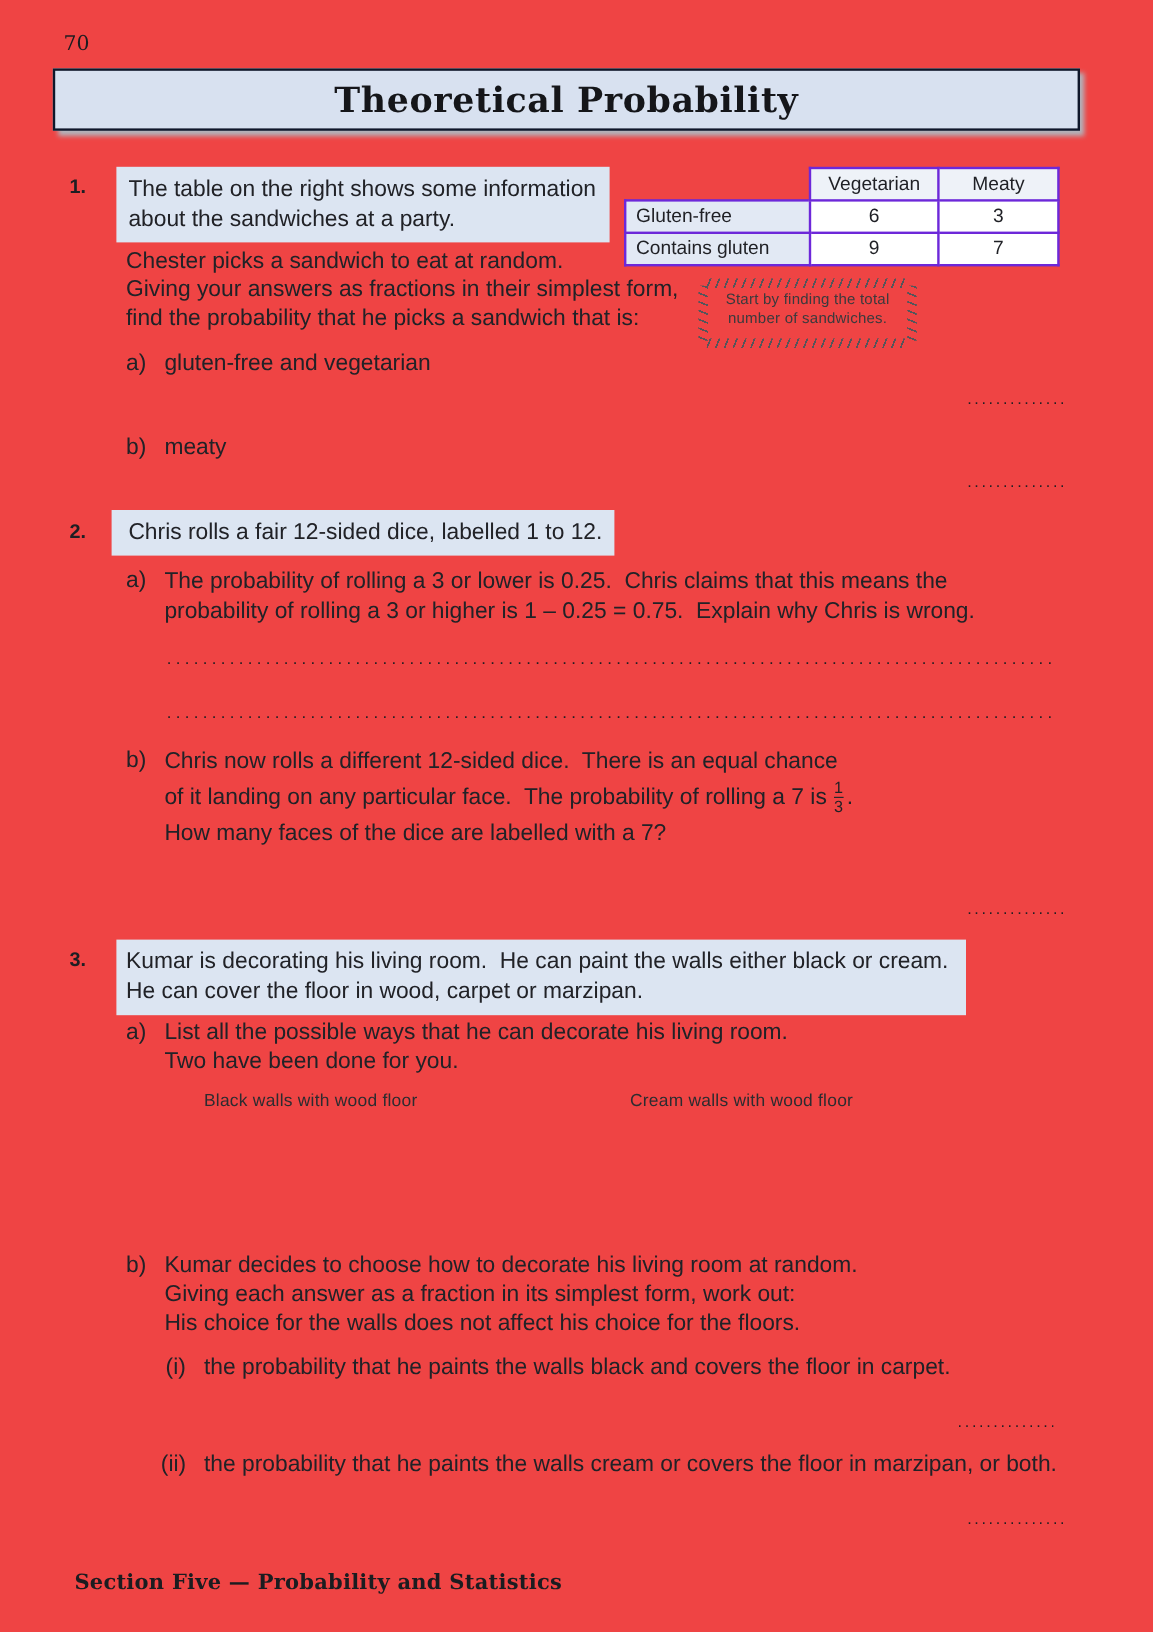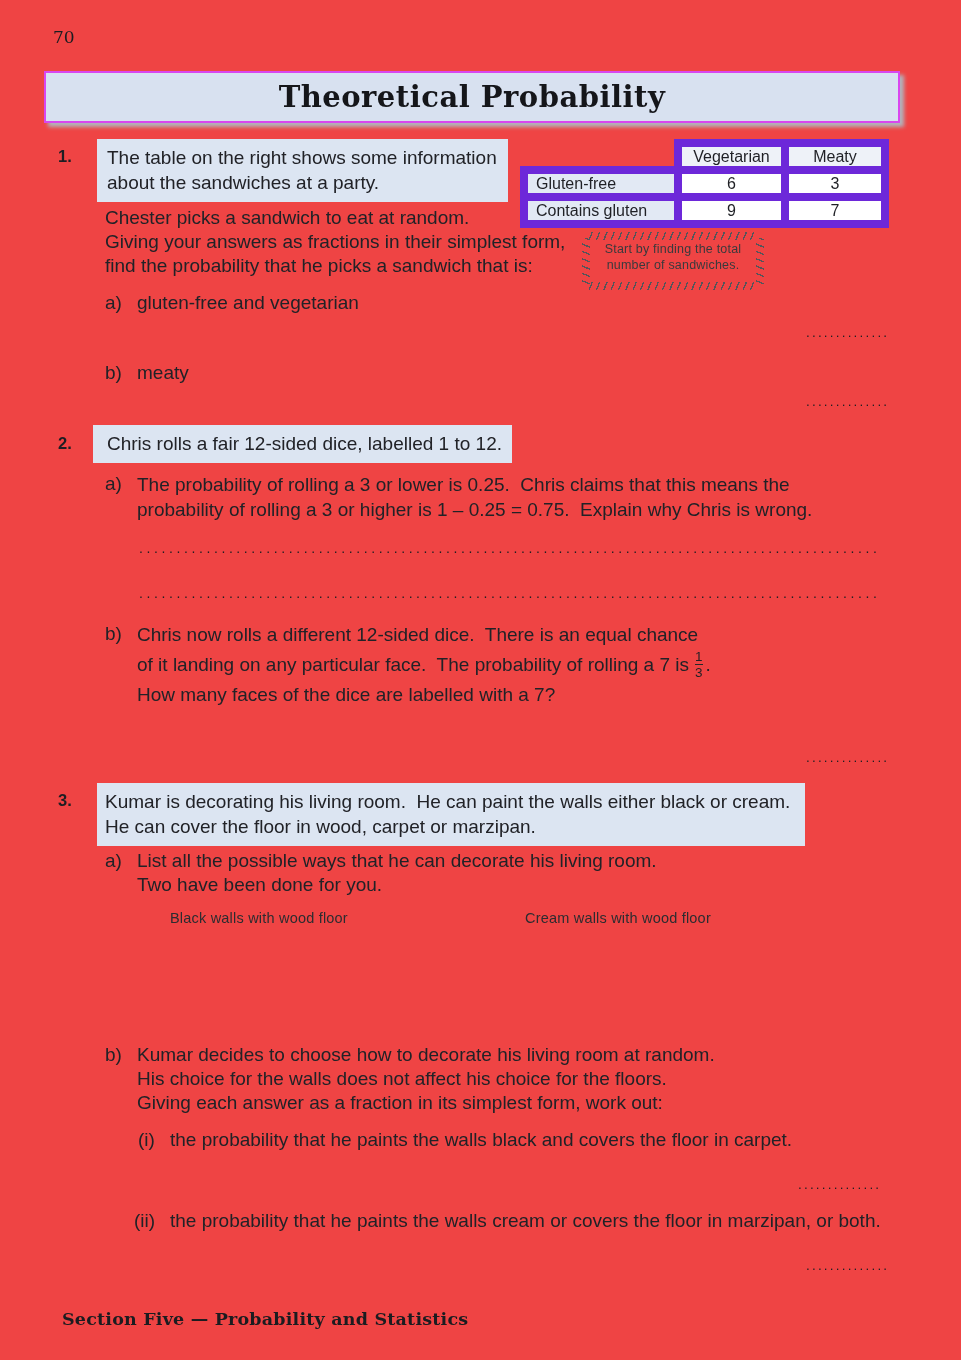--- a/index.html
+++ b/index.html
@@ -6,39 +6,39 @@
   html,body { background:#ffffff; }
   .page {
     position:relative; width:961px; height:1360px; background:#ef4444;
     font-family:"Liberation Sans", sans-serif; color:#212227; overflow:hidden;
   }
   .abs { position:absolute; }
   .line { white-space:pre-wrap; font-size:19px; line-height:24px; }
 
   
   .banner {
-    left:44px; top:71px; width:856px; height:52px;
-    background:#d8e1f0; border:2px solid #d946ef;
+    left:44px; top:57px; width:856px; height:52px;
+    background:#d8e1f0; border:2px solid #0f172a;
     box-shadow:4px 4px 4px #b0b5bd;
     display:flex; align-items:center; justify-content:center;
   }
   .banner h1 {
     font-family:"DejaVu Serif", serif; font-weight:700; font-size:29px;
     color:#15161a; letter-spacing:0.5px;
   }
 
   .pagenum { left:53px; top:27px; font-family:"DejaVu Serif", serif; font-size:17px; color:#1b1c20; }
   .qnum { font-weight:700; font-size:16.5px; color:#1d1e23; }
 
   .hl { background:#dce5f2; }
   .stem { line-height:25px; }
 
   
   .sand-table { border-collapse:collapse; font-size:16px; color:#1f2025; }
-  .sand-table td, .sand-table th { border:8px solid #6d28d9; height:27px; font-weight:400; }
+  .sand-table td, .sand-table th { border:2px solid #6d28d9; height:27px; font-weight:400; }
   .sand-table .corner { border:none; background:transparent; }
   .sand-table th { width:107px; background:#eef2f8; text-align:center; padding:0 6px; }
   .sand-table th.last { width:100px; }
   .sand-table .rlabel { width:154px; background:#e2e9f4; padding:0 8px; text-align:left; }
   .sand-table .val { text-align:center; background:#ffffff; }
 
   
   .hint { left:582px; top:232px; width:182px; height:58px; }
   .hint .txt {
     position:absolute; left:10px; right:10px; top:9px; text-align:center;
@@ -166,22 +166,22 @@
   <div class="abs" style="left:137px; top:849px;">
     <div class="line">List all the possible ways that he can decorate his living room.</div>
     <div class="line">Two have been done for you.</div>
   </div>
   <div class="abs hand" style="left:170px; top:910px;">Black walls with wood floor</div>
   <div class="abs hand" style="left:525px; top:910px;">Cream walls with wood floor</div>
 
   <div class="abs line" style="left:105px; top:1043px;">b)</div>
   <div class="abs" style="left:137px; top:1043px;">
     <div class="line">Kumar decides to choose how to decorate his living room at random.</div>
+    <div class="line">Giving each answer as a fraction in its simplest form, work out:</div>
     <div class="line">His choice for the walls does not affect his choice for the floors.</div>
-    <div class="line">Giving each answer as a fraction in its simplest form, work out:</div>
   </div>
 
   <div class="abs line" style="left:138px; top:1128px;">(i)</div>
   <div class="abs line" style="left:170px; top:1128px;">the probability that he paints the walls black and covers the floor in carpet.</div>
   <div class="abs dots" style="left:798px; top:1177px;">..............</div>
 
   <div class="abs line" style="left:134px; top:1209px;">(ii)</div>
   <div class="abs line" style="left:170px; top:1209px;">the probability that he paints the walls cream or covers the floor in marzipan, or both.</div>
   <div class="abs dots" style="left:806px; top:1258px;">..............</div>
 

